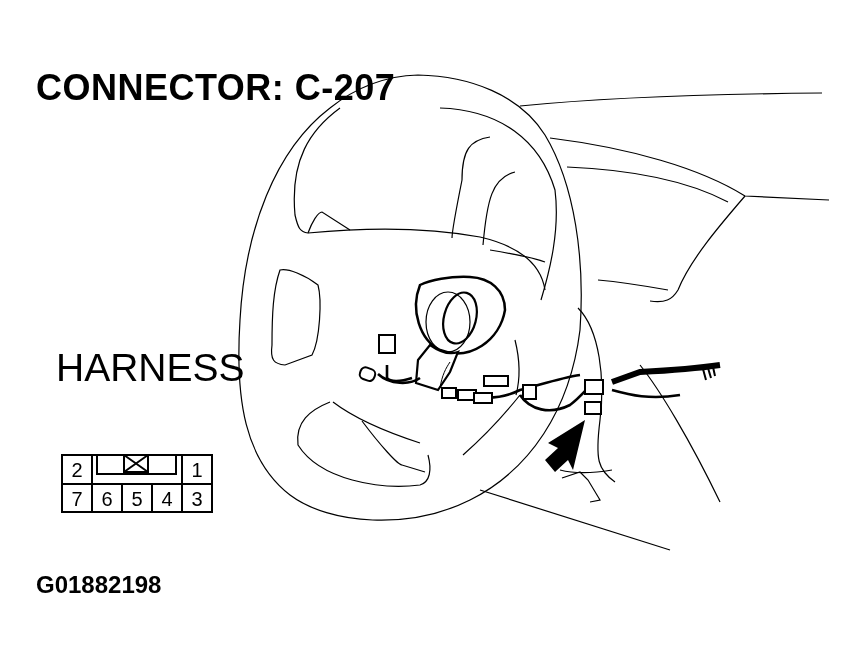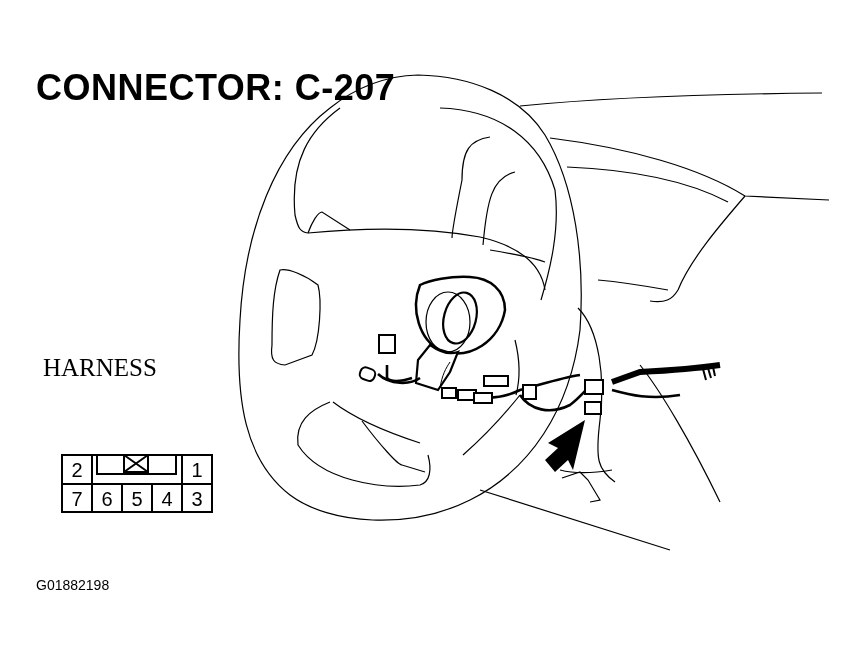--- a/index.html
+++ b/index.html
@@ -1,19 +1,19 @@
 <!DOCTYPE html>
 <html><head>
 <meta charset="utf-8">
 <style>
   html, body { margin: 0; padding: 0; background: #ffffff; }
   body { width: 866px; height: 670px; position: relative; overflow: hidden; font-family: "Liberation Sans", sans-serif; color: #000; }
   .title { position: absolute; left: 36px; top: 68px; font-size: 36px; font-weight: bold; letter-spacing: 0.5px; line-height: 40px; white-space: nowrap; }
-  .harness { position: absolute; left: 43px; top: 350px; font-size: 25px; line-height: 36px; font-family: Liberation Serif, serif; }
-  .fig-id { position: absolute; left: 36px; top: 573px; font-size: 14px; font-weight: normal; line-height: 24px; }
+  .harness { position: absolute; left: 56px; top: 350px; font-size: 39px; line-height: 36px; }
+  .fig-id { position: absolute; left: 36px; top: 573px; font-size: 24px; font-weight: bold; line-height: 24px; }
   svg.drawing { position: absolute; left: 0; top: 0; }
   .pin { font-family: "Liberation Sans", sans-serif; font-size: 20px; }
 </style>
 </head>
 <body>
 
 <div class="title">CONNECTOR: C-207</div>
 
 <div class="harness">
   <div>HARNESS</div>

